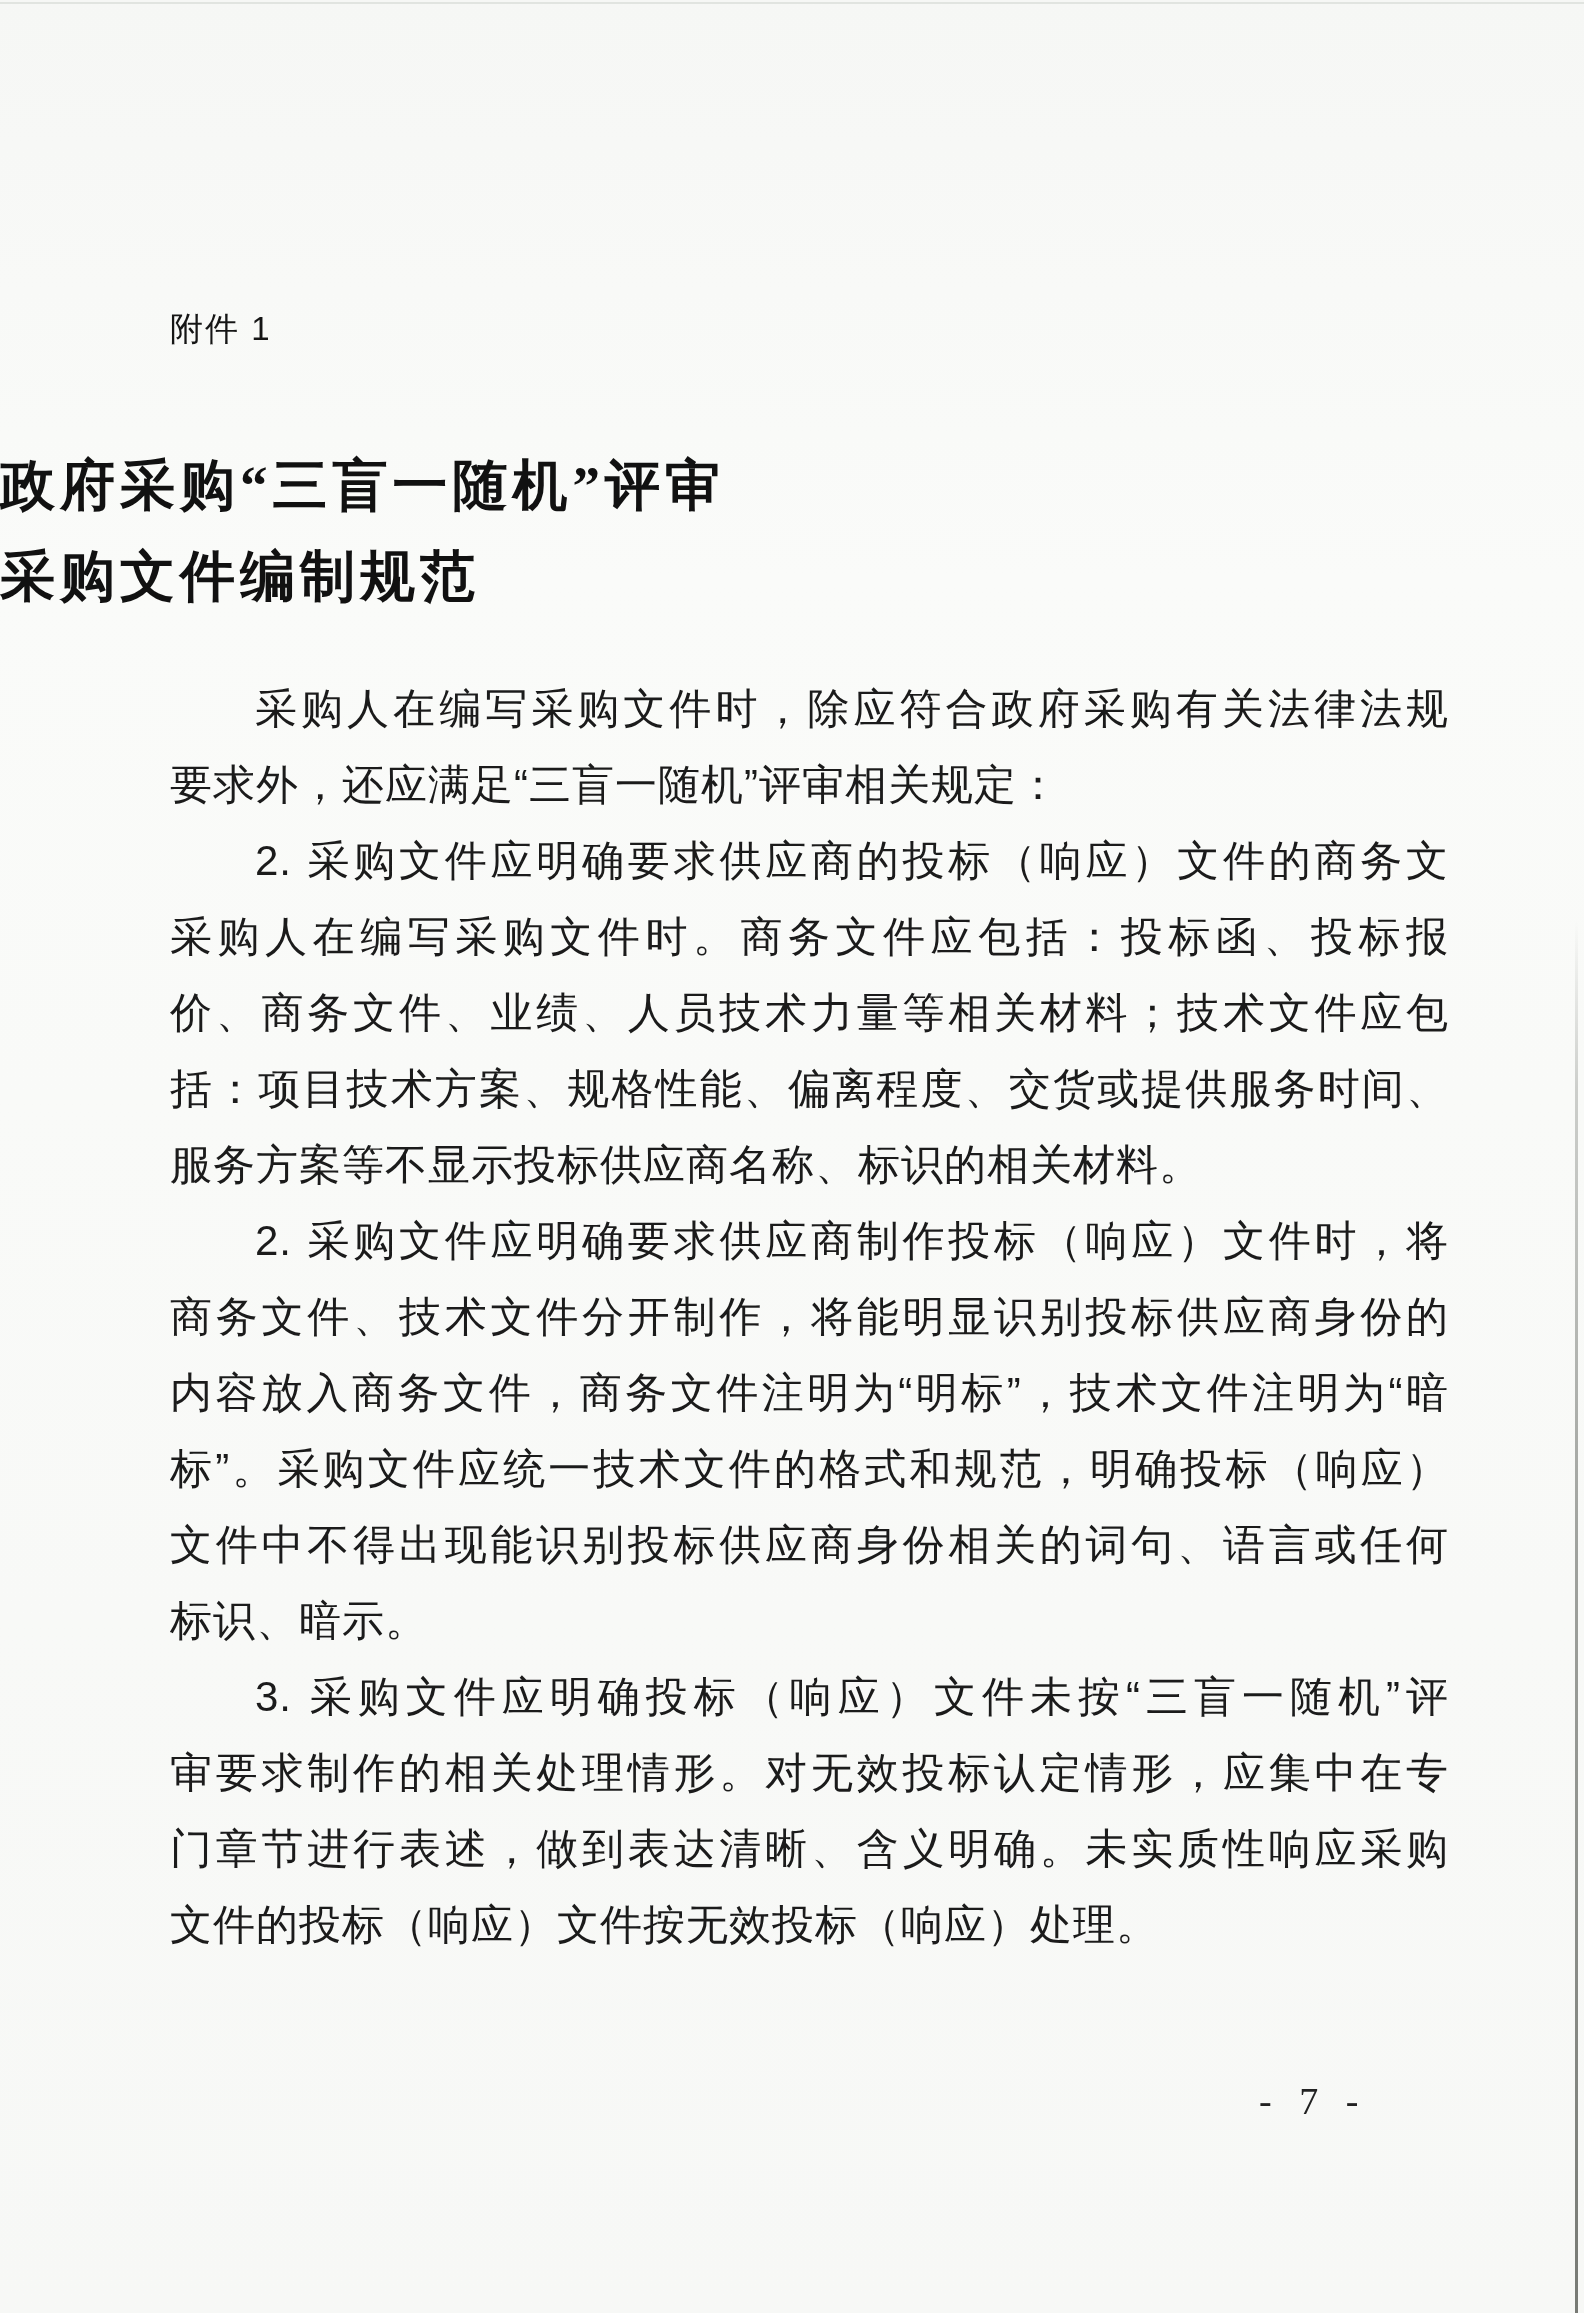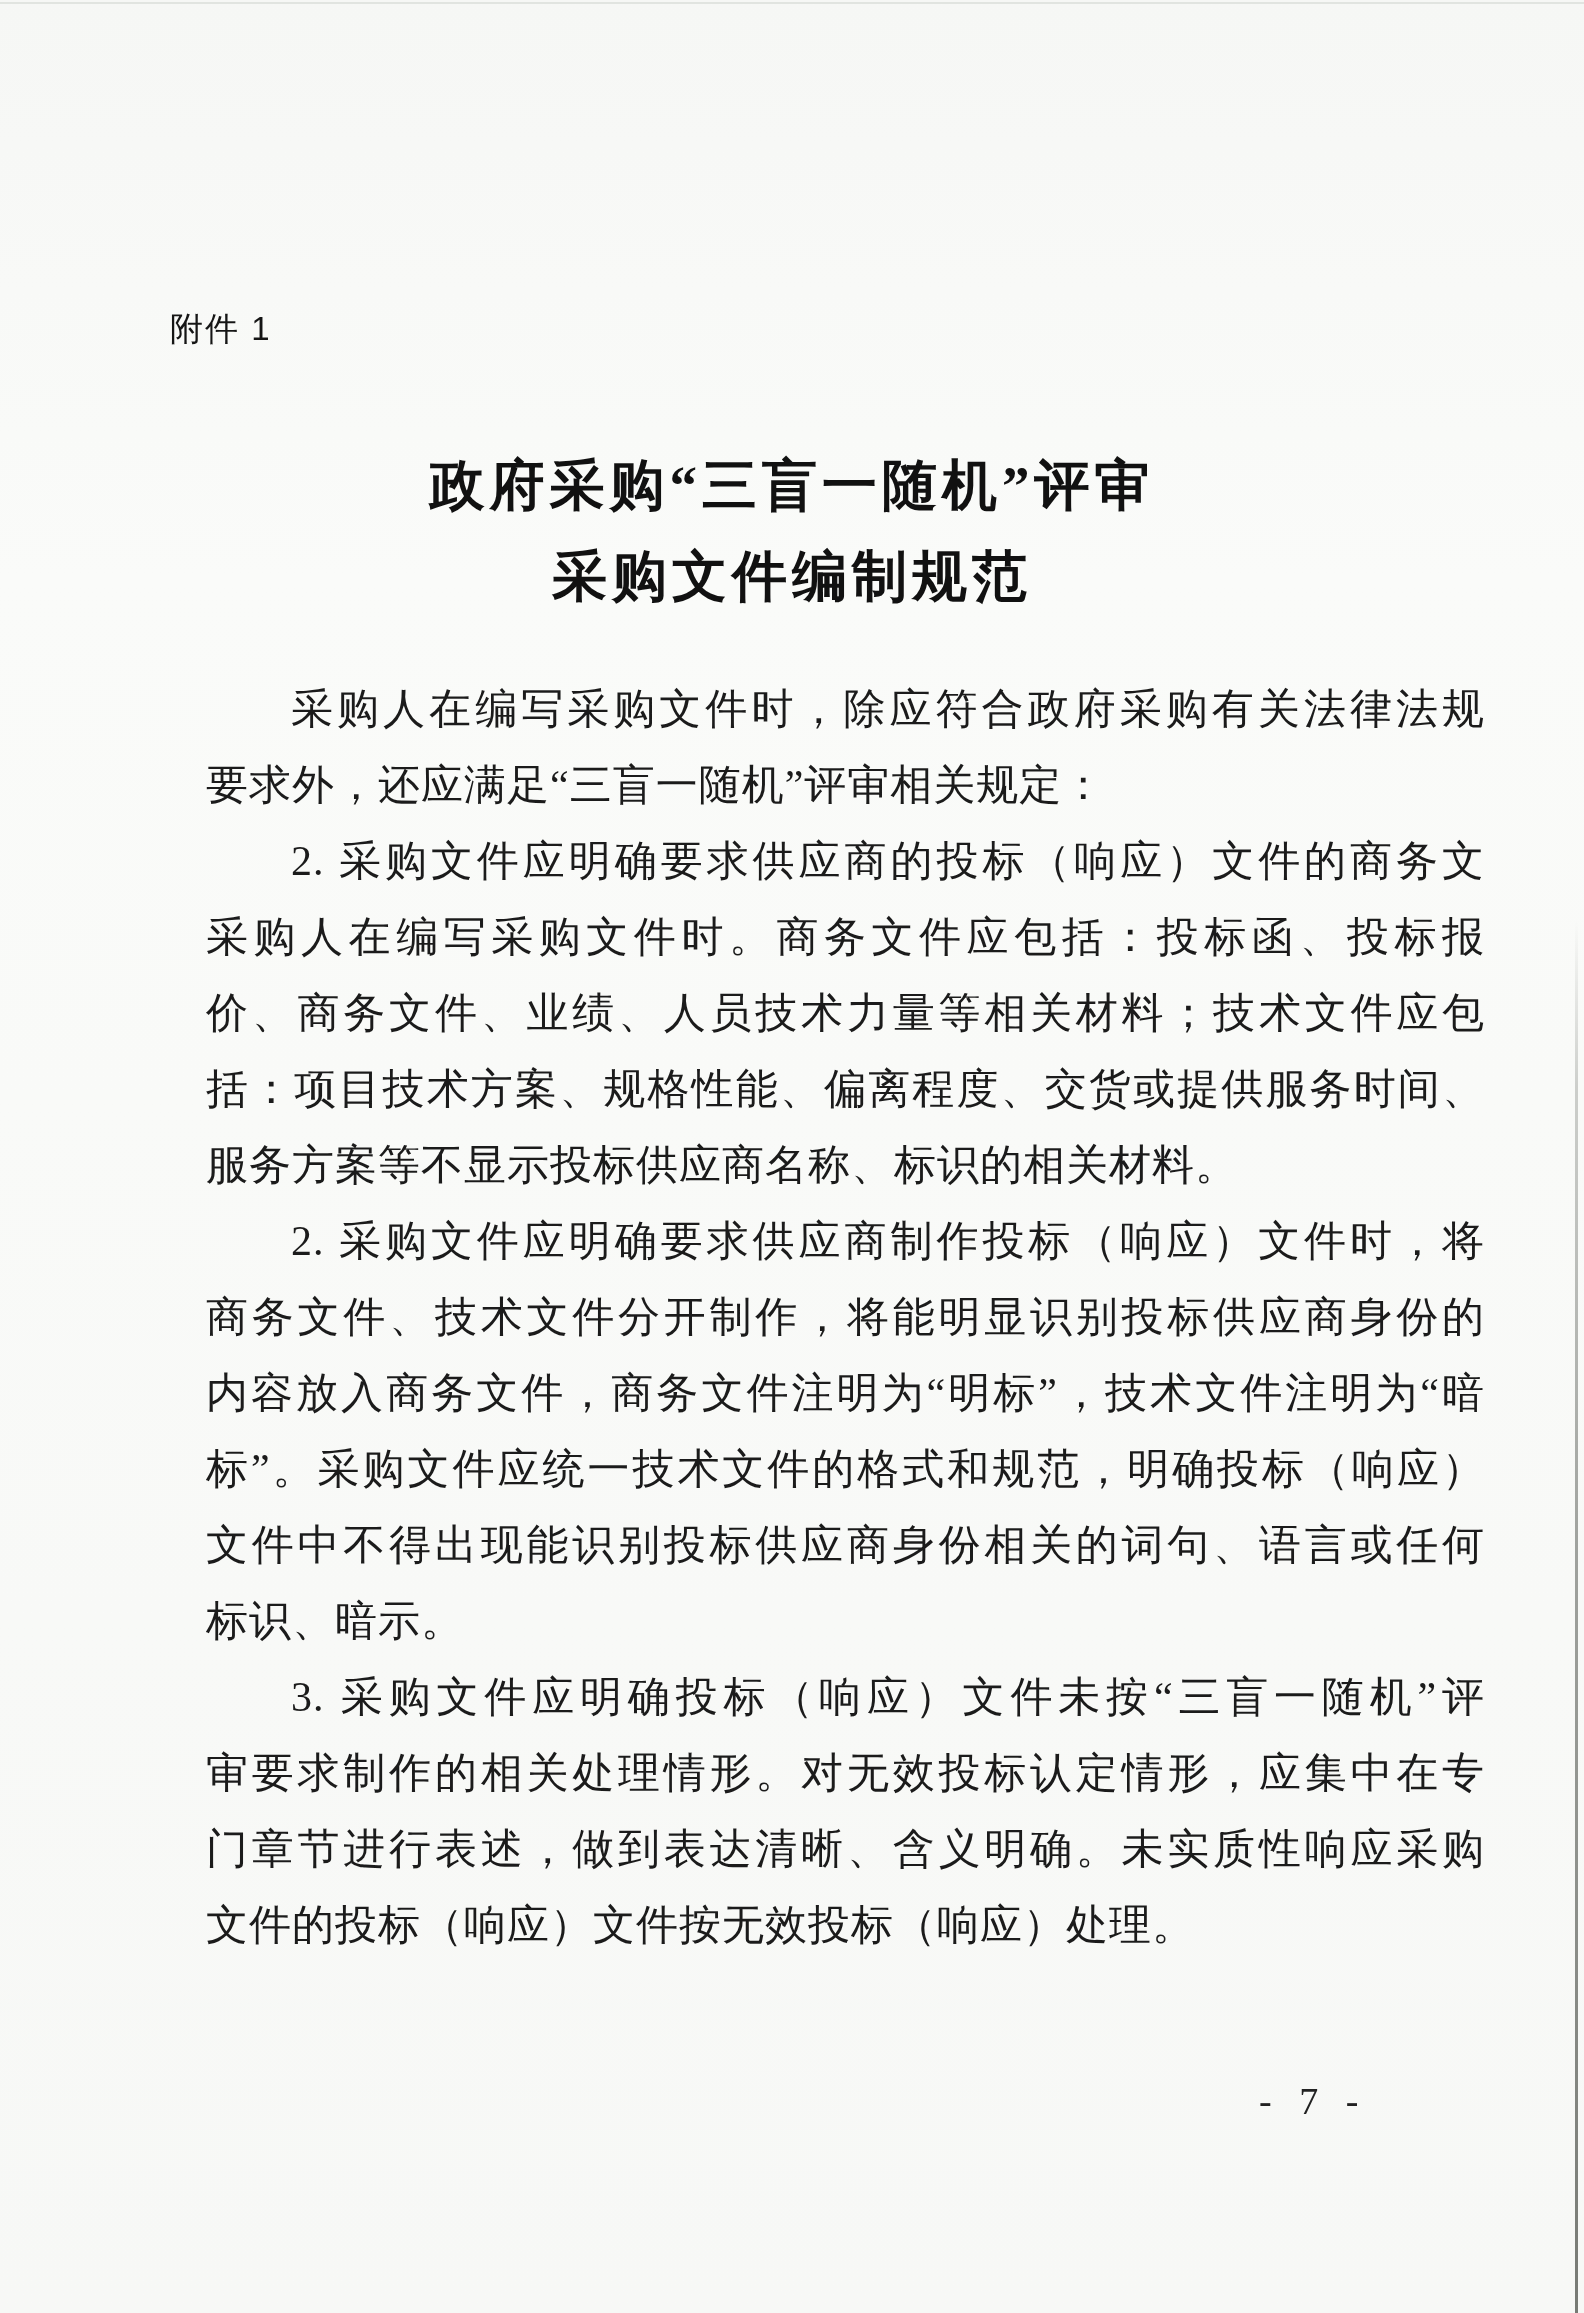--- a/index.html
+++ b/index.html
@@ -45,40 +45,39 @@
     line-height: 48px;
     letter-spacing: 2px;
     color: #151515;
   }
   .title {
     position: absolute;
     top: 440px;
     left: 0;
     width: 100%;
     margin: 0;
-    text-align: center;
+    text-align: left;
     font-family: "Liberation Serif", "DejaVu Serif", serif;
     font-weight: bold;
     color: #111;
   }
   .title-line {
     font-size: 55px;
     line-height: 91px;
     letter-spacing: 5px;
   }
   .doc-body {
     position: absolute;
     left: 170px;
     top: 671px;
     width: 1279px;
-    font-family: Liberation Serif, serif;
+    font-family: Liberation Sans, sans-serif;
     font-size: 42px;
     color: #1b1b1b;
     letter-spacing: 1px;
-    margin-left: 36px;
   }
   .line {
     height: 76px;
     line-height: 76px;
     white-space: nowrap;
     overflow: hidden;
     text-align: justify;
     text-align-last: justify;
   }
   .line.indent { text-indent: 85px; }

